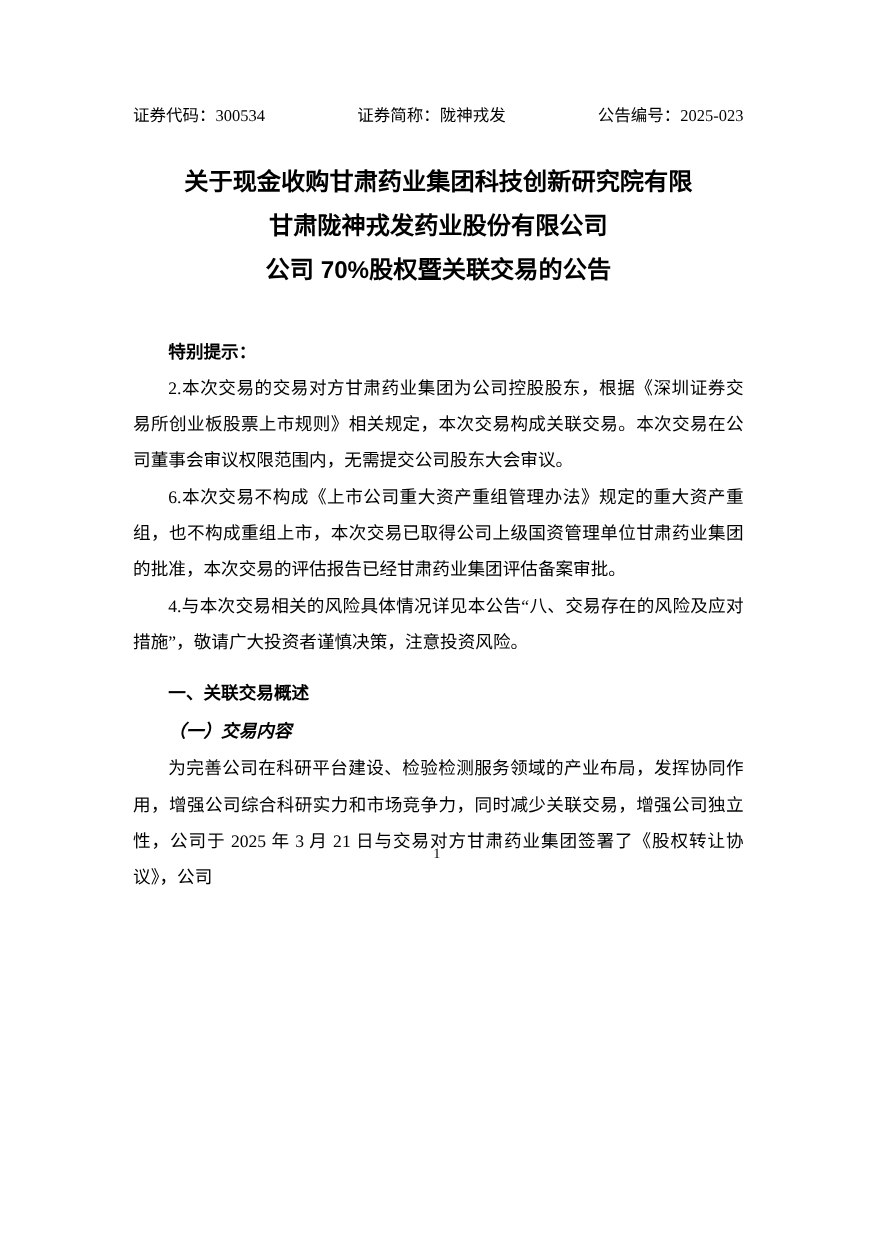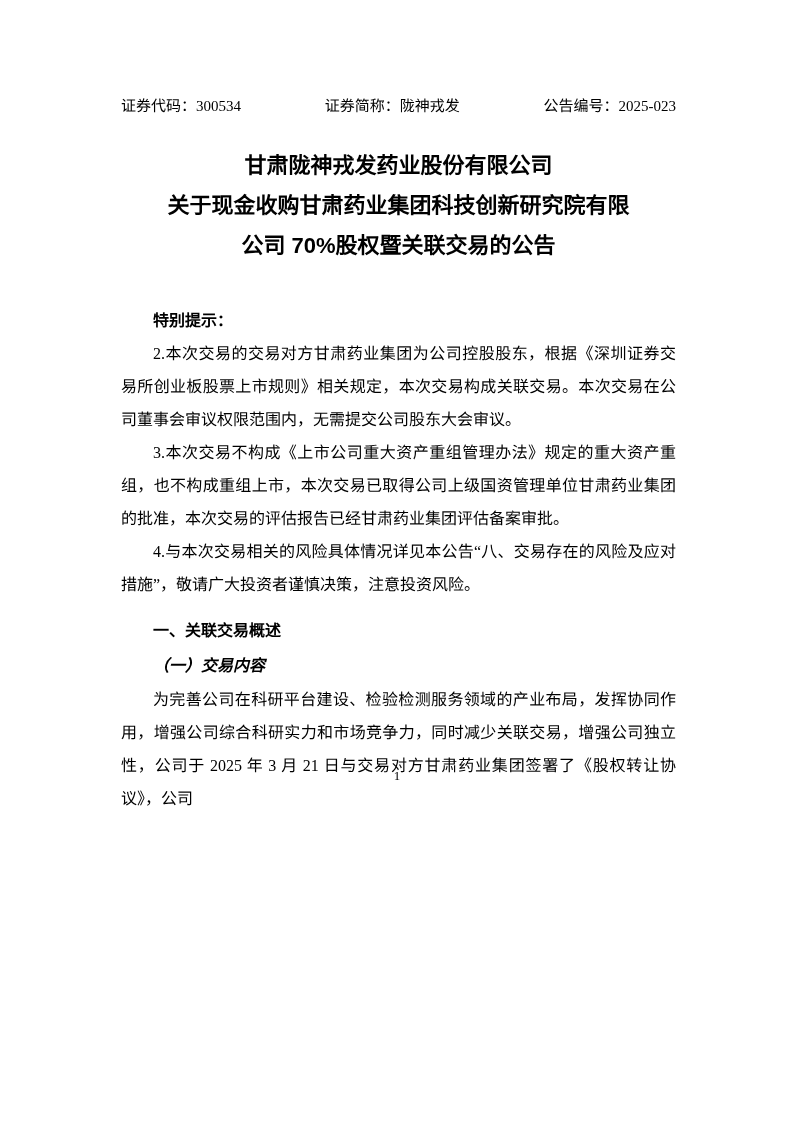--- a/index.html
+++ b/index.html
@@ -83,30 +83,30 @@
 
 <div class="page">
 
   <div class="doc-header">
     <span>证券代码：300534</span>
     <span>证券简称：陇神戎发</span>
     <span>公告编号：2025-023</span>
   </div>
 
   <h1 class="doc-title">
+    <span class="title-line">关于现金收购甘肃药业集团科技创新研究院有限</span>
     <span class="title-line">甘肃陇神戎发药业股份有限公司</span>
-    <span class="title-line">关于现金收购甘肃药业集团科技创新研究院有限</span>
     <span class="title-line">公司 70%股权暨关联交易的公告</span>
   </h1>
 
 
   <p class="notice-heading">特别提示：</p>
 
   <p class="notice-item">2.本次交易的交易对方甘肃药业集团为公司控股股东，根据《深圳证券交易所创业板股票上市规则》相关规定，本次交易构成关联交易。本次交易在公司董事会审议权限范围内，无需提交公司股东大会审议。</p>
-  <p class="notice-item">3.本次交易不构成《上市公司重大资产重组管理办法》规定的重大资产重组，也不构成重组上市，本次交易已取得公司上级国资管理单位甘肃药业集团的批准，本次交易的评估报告已经甘肃药业集团评估备案审批。</p>
+  <p class="notice-item">6.本次交易不构成《上市公司重大资产重组管理办法》规定的重大资产重组，也不构成重组上市，本次交易已取得公司上级国资管理单位甘肃药业集团的批准，本次交易的评估报告已经甘肃药业集团评估备案审批。</p>
   <p class="notice-item">4.与本次交易相关的风险具体情况详见本公告“八、交易存在的风险及应对措施”，敬请广大投资者谨慎决策，注意投资风险。</p>
 
   <p class="section-heading">一、关联交易概述</p>
   <p class="section-subheading">（一）交易内容</p>
   <p class="section-body">为完善公司在科研平台建设、检验检测服务领域的产业布局，发挥协同作用，增强公司综合科研实力和市场竞争力，同时减少关联交易，增强公司独立性，公司于 2025 年 3 月 21 日与交易对方甘肃药业集团签署了《股权转让协议》，公司</p>
 
   <div class="page-number">1</div>
 
 </div>
 

